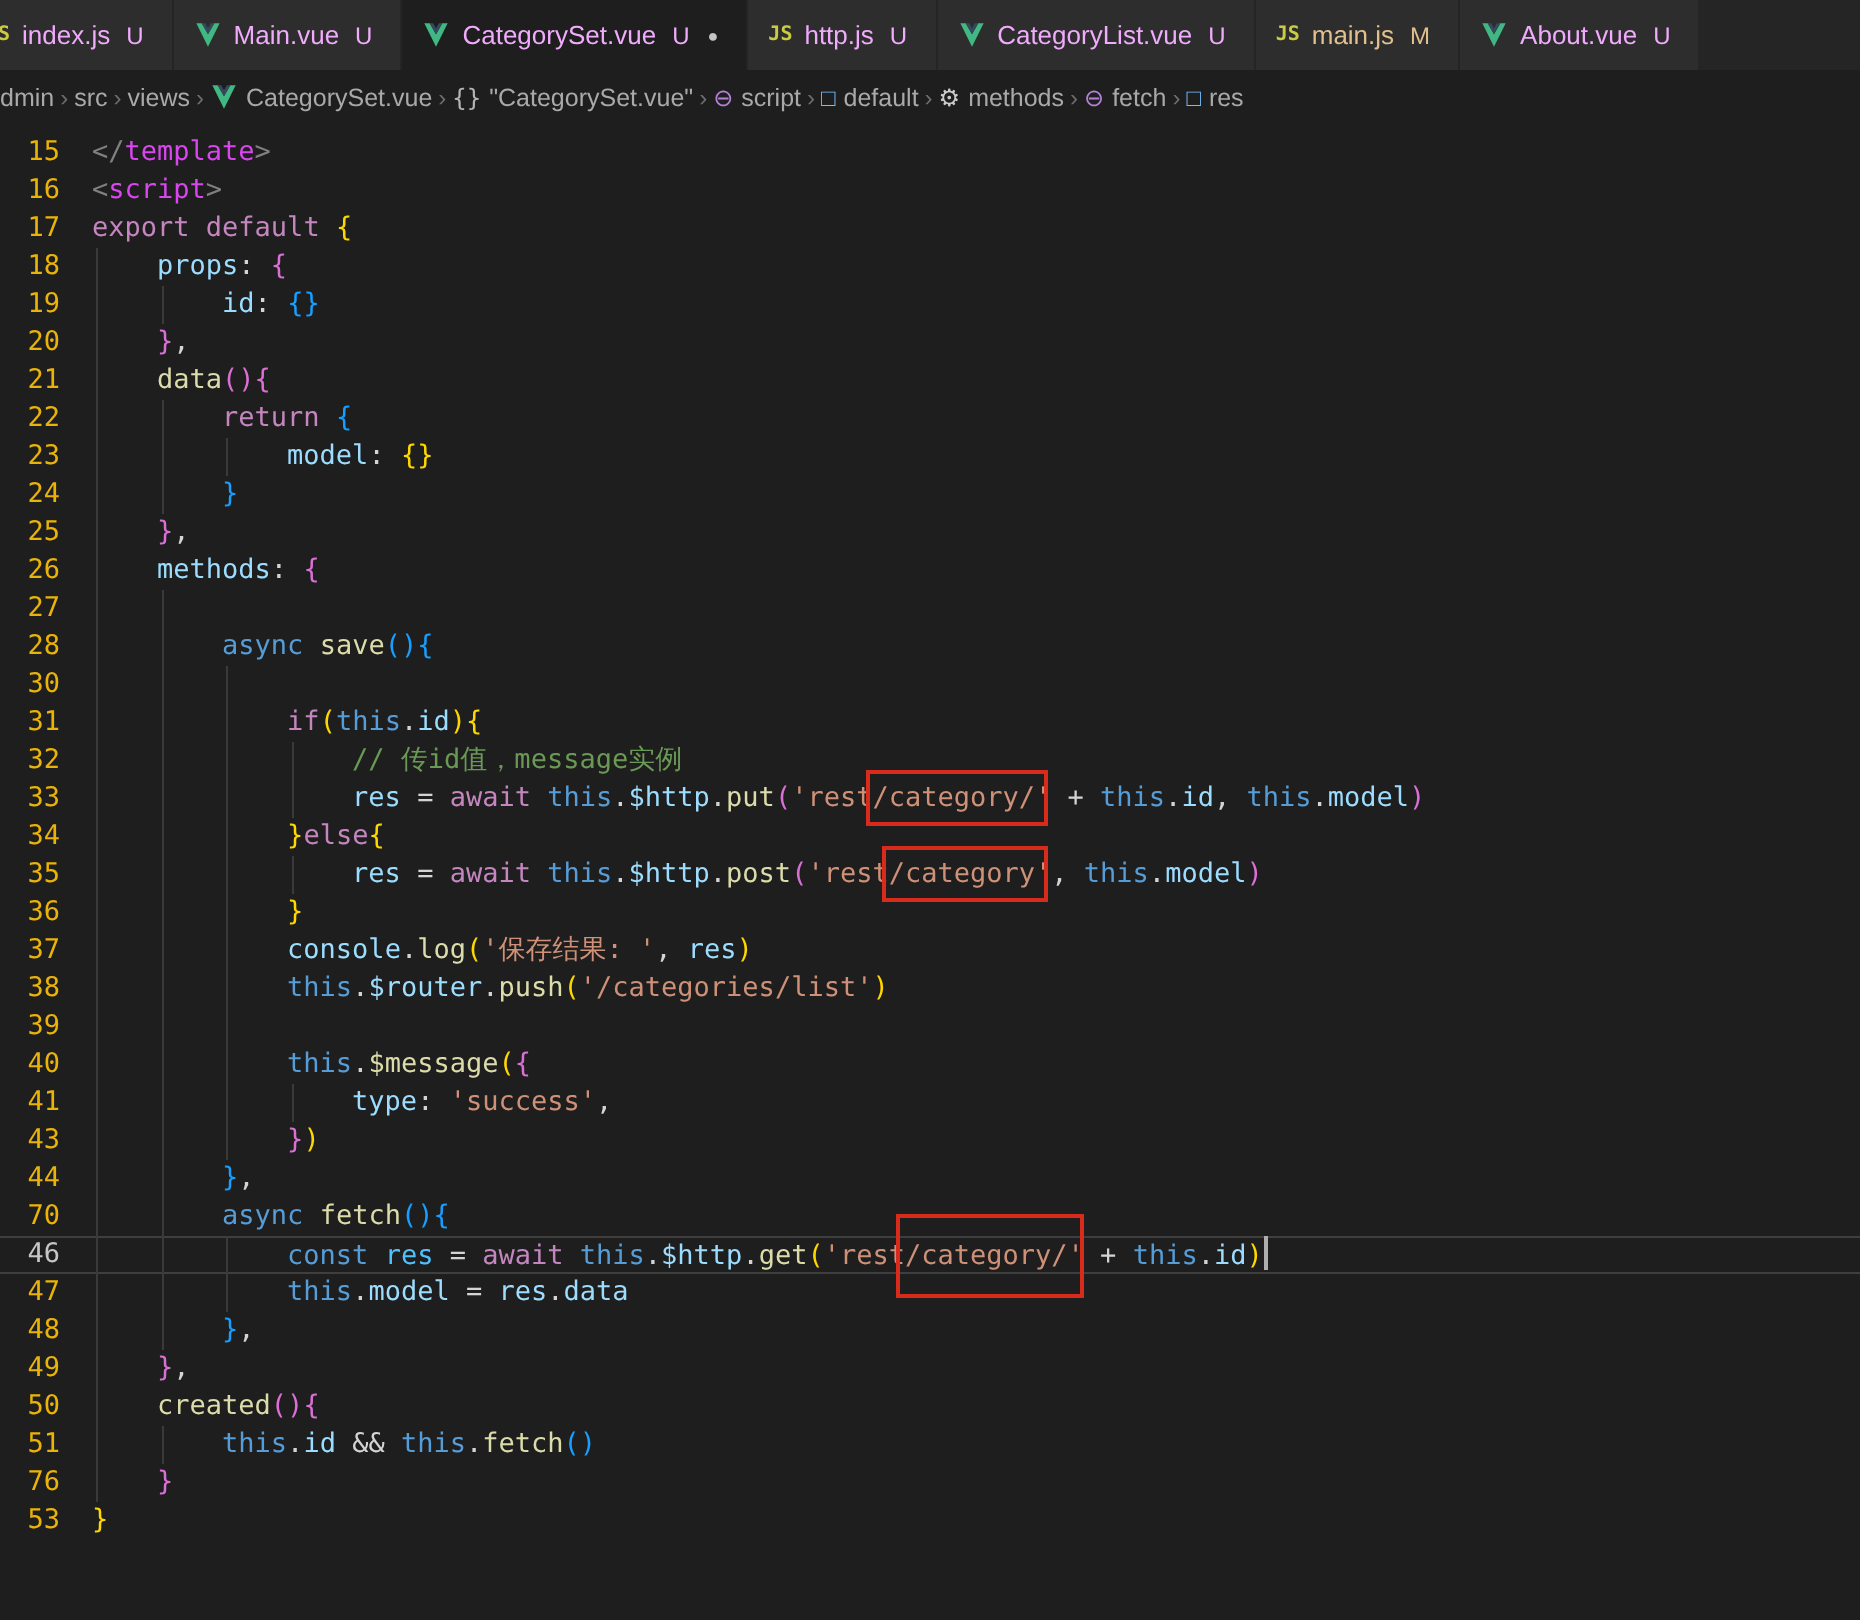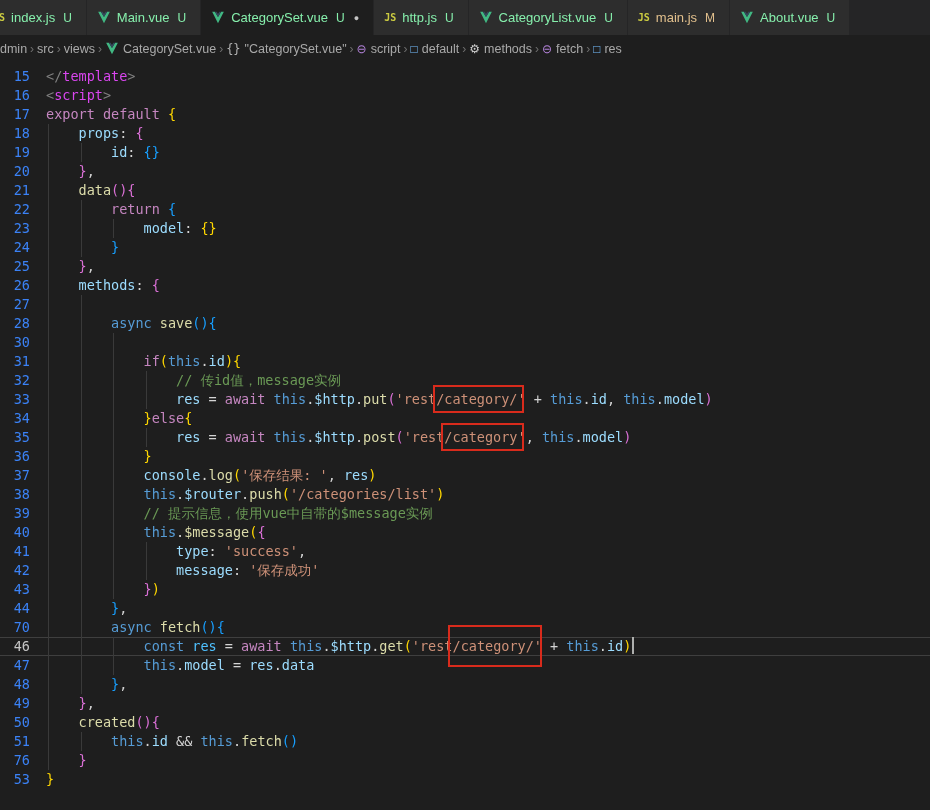--- a/index.html
+++ b/index.html
@@ -8,41 +8,41 @@
 
   
   .tabbar{display:flex;height:35px;background:#252526;overflow:hidden}
   .tab{display:flex;align-items:center;flex:none;height:100%;padding:0 14px 0 10px;
        background:#2d2d2d;border-right:1px solid #252526;font-size:13px;white-space:nowrap;cursor:pointer}
   .tab.active{background:#1e1e1e}
   .tab.cut{margin-left:-17px}
   .tab .icon{display:flex;align-items:center;margin-right:6px}
   .jsicon{color:#cbcb41;font-weight:700;font-size:10px;font-family:"DejaVu Sans Mono",monospace;letter-spacing:0}
   .tab .label{color:#cccccc}
-  .tab.green .label,.tab.green .badge{color:#86efac}
+  .tab.green .label,.tab.green .badge{color:#f0abfc}
   .tab.orange .label,.tab.orange .badge{color:#e2c08d}
   .badge{margin-left:8px;font-size:12px}
   .dirty{margin-left:9px;color:#c5c5c5;font-size:9px}
 
   
   .breadcrumbs{display:flex;align-items:center;height:27px;background:#1e1e1e;font-size:12.5px;color:#a9a9a9;overflow:hidden}
   .crumb{display:flex;align-items:center;cursor:pointer;flex:none}
   .crumb .bi{margin-right:4px;font-size:12px;line-height:1}
   .crumb .icon{margin-right:4px;display:flex;align-items:center}
   .sep{color:#6e6e6e;margin:0 3px;font-size:12px;flex:none}
   .i-braces{color:#b4b4b4;font-family:"DejaVu Sans Mono",monospace;font-size:11px}
   .i-method{color:#b180d7}
   .i-field{color:#75beff}
   .i-prop{color:#cccccc}
 
   
   .editor{padding-top:5px;font-family:"DejaVu Sans Mono",monospace;font-size:13.5px;line-height:19px;position:relative}
   .row{display:flex;height:19px}
   .row.current{box-shadow:inset 0 1px 0 #3f3f3f, inset 0 -1px 0 #3f3f3f}
-  .gutter{width:46px;flex:none;text-align:right;padding-right:16px;color:#3b82f6}
+  .gutter{width:46px;flex:none;text-align:right;padding-right:16px;color:#eab308}
   .row.current .gutter{color:#c6c6c6}
   .code{position:relative;white-space:pre;flex:1;color:#d4d4d4}
   .guide{position:absolute;top:0;bottom:0;width:1px;background:#3a3a3a}
 
   
   .p{color:#d4d4d4}
   .kb{color:#569cd6}
   .kp{color:#c586c0}
   .fn{color:#dcdcaa}
   .v{color:#9cdcfe}
@@ -265,33 +265,29 @@
       <div class="row">
         <span class="gutter">37</span>
         <span class="code"><span class="guide" style="left: calc(0ch + 2px);"></span><span class="guide" style="left: calc(4ch + 2px);"></span><span class="guide" style="left: calc(8ch + 2px);"></span><span class="p">            </span><span class="v">console</span><span class="p">.</span><span class="fn">log</span><span class="b1">(</span><span class="s">'保存结果: '</span><span class="p">, </span><span class="v">res</span><span class="b1">)</span></span>
       </div>
       <div class="row">
         <span class="gutter">38</span>
         <span class="code"><span class="guide" style="left: calc(0ch + 2px);"></span><span class="guide" style="left: calc(4ch + 2px);"></span><span class="guide" style="left: calc(8ch + 2px);"></span><span class="p">            </span><span class="kb">this</span><span class="p">.</span><span class="v">$router</span><span class="p">.</span><span class="fn">push</span><span class="b1">(</span><span class="s">'/categories/list'</span><span class="b1">)</span></span>
       </div>
       <div class="row">
         <span class="gutter">39</span>
-        <span class="code"><span class="guide" style="left: calc(0ch + 2px);"></span><span class="guide" style="left: calc(4ch + 2px);"></span><span class="guide" style="left: calc(8ch + 2px);"></span><span class="p">            </span><span class="c">// 提示信息，使用vue中自带的$message实例</span></span>
+        <span class="code"><span class="guide" style="left: calc(0ch + 2px);"></span><span class="guide" style="left: calc(4ch + 2px);"></span><span class="guide" style="left: calc(8ch + 2px);"></span><span class="p">            </span></span>
       </div>
       <div class="row">
         <span class="gutter">40</span>
         <span class="code"><span class="guide" style="left: calc(0ch + 2px);"></span><span class="guide" style="left: calc(4ch + 2px);"></span><span class="guide" style="left: calc(8ch + 2px);"></span><span class="p">            </span><span class="kb">this</span><span class="p">.</span><span class="fn">$message</span><span class="b1">(</span><span class="b2">{</span></span>
       </div>
       <div class="row">
         <span class="gutter">41</span>
         <span class="code"><span class="guide" style="left: calc(0ch + 2px);"></span><span class="guide" style="left: calc(4ch + 2px);"></span><span class="guide" style="left: calc(8ch + 2px);"></span><span class="guide" style="left: calc(12ch + 2px);"></span><span class="p">                </span><span class="v">type</span><span class="p">: </span><span class="s">'success'</span><span class="p">,</span></span>
-      </div>
-      <div class="row">
-        <span class="gutter">42</span>
-        <span class="code"><span class="guide" style="left: calc(0ch + 2px);"></span><span class="guide" style="left: calc(4ch + 2px);"></span><span class="guide" style="left: calc(8ch + 2px);"></span><span class="guide" style="left: calc(12ch + 2px);"></span><span class="p">                </span><span class="v">message</span><span class="p">: </span><span class="s">'保存成功'</span></span>
       </div>
       <div class="row">
         <span class="gutter">43</span>
         <span class="code"><span class="guide" style="left: calc(0ch + 2px);"></span><span class="guide" style="left: calc(4ch + 2px);"></span><span class="guide" style="left: calc(8ch + 2px);"></span><span class="p">            </span><span class="b2">}</span><span class="b1">)</span></span>
       </div>
       <div class="row">
         <span class="gutter">44</span>
         <span class="code"><span class="guide" style="left: calc(0ch + 2px);"></span><span class="guide" style="left: calc(4ch + 2px);"></span><span class="p">        </span><span class="b3">}</span><span class="p">,</span></span>
       </div>
       <div class="row">

